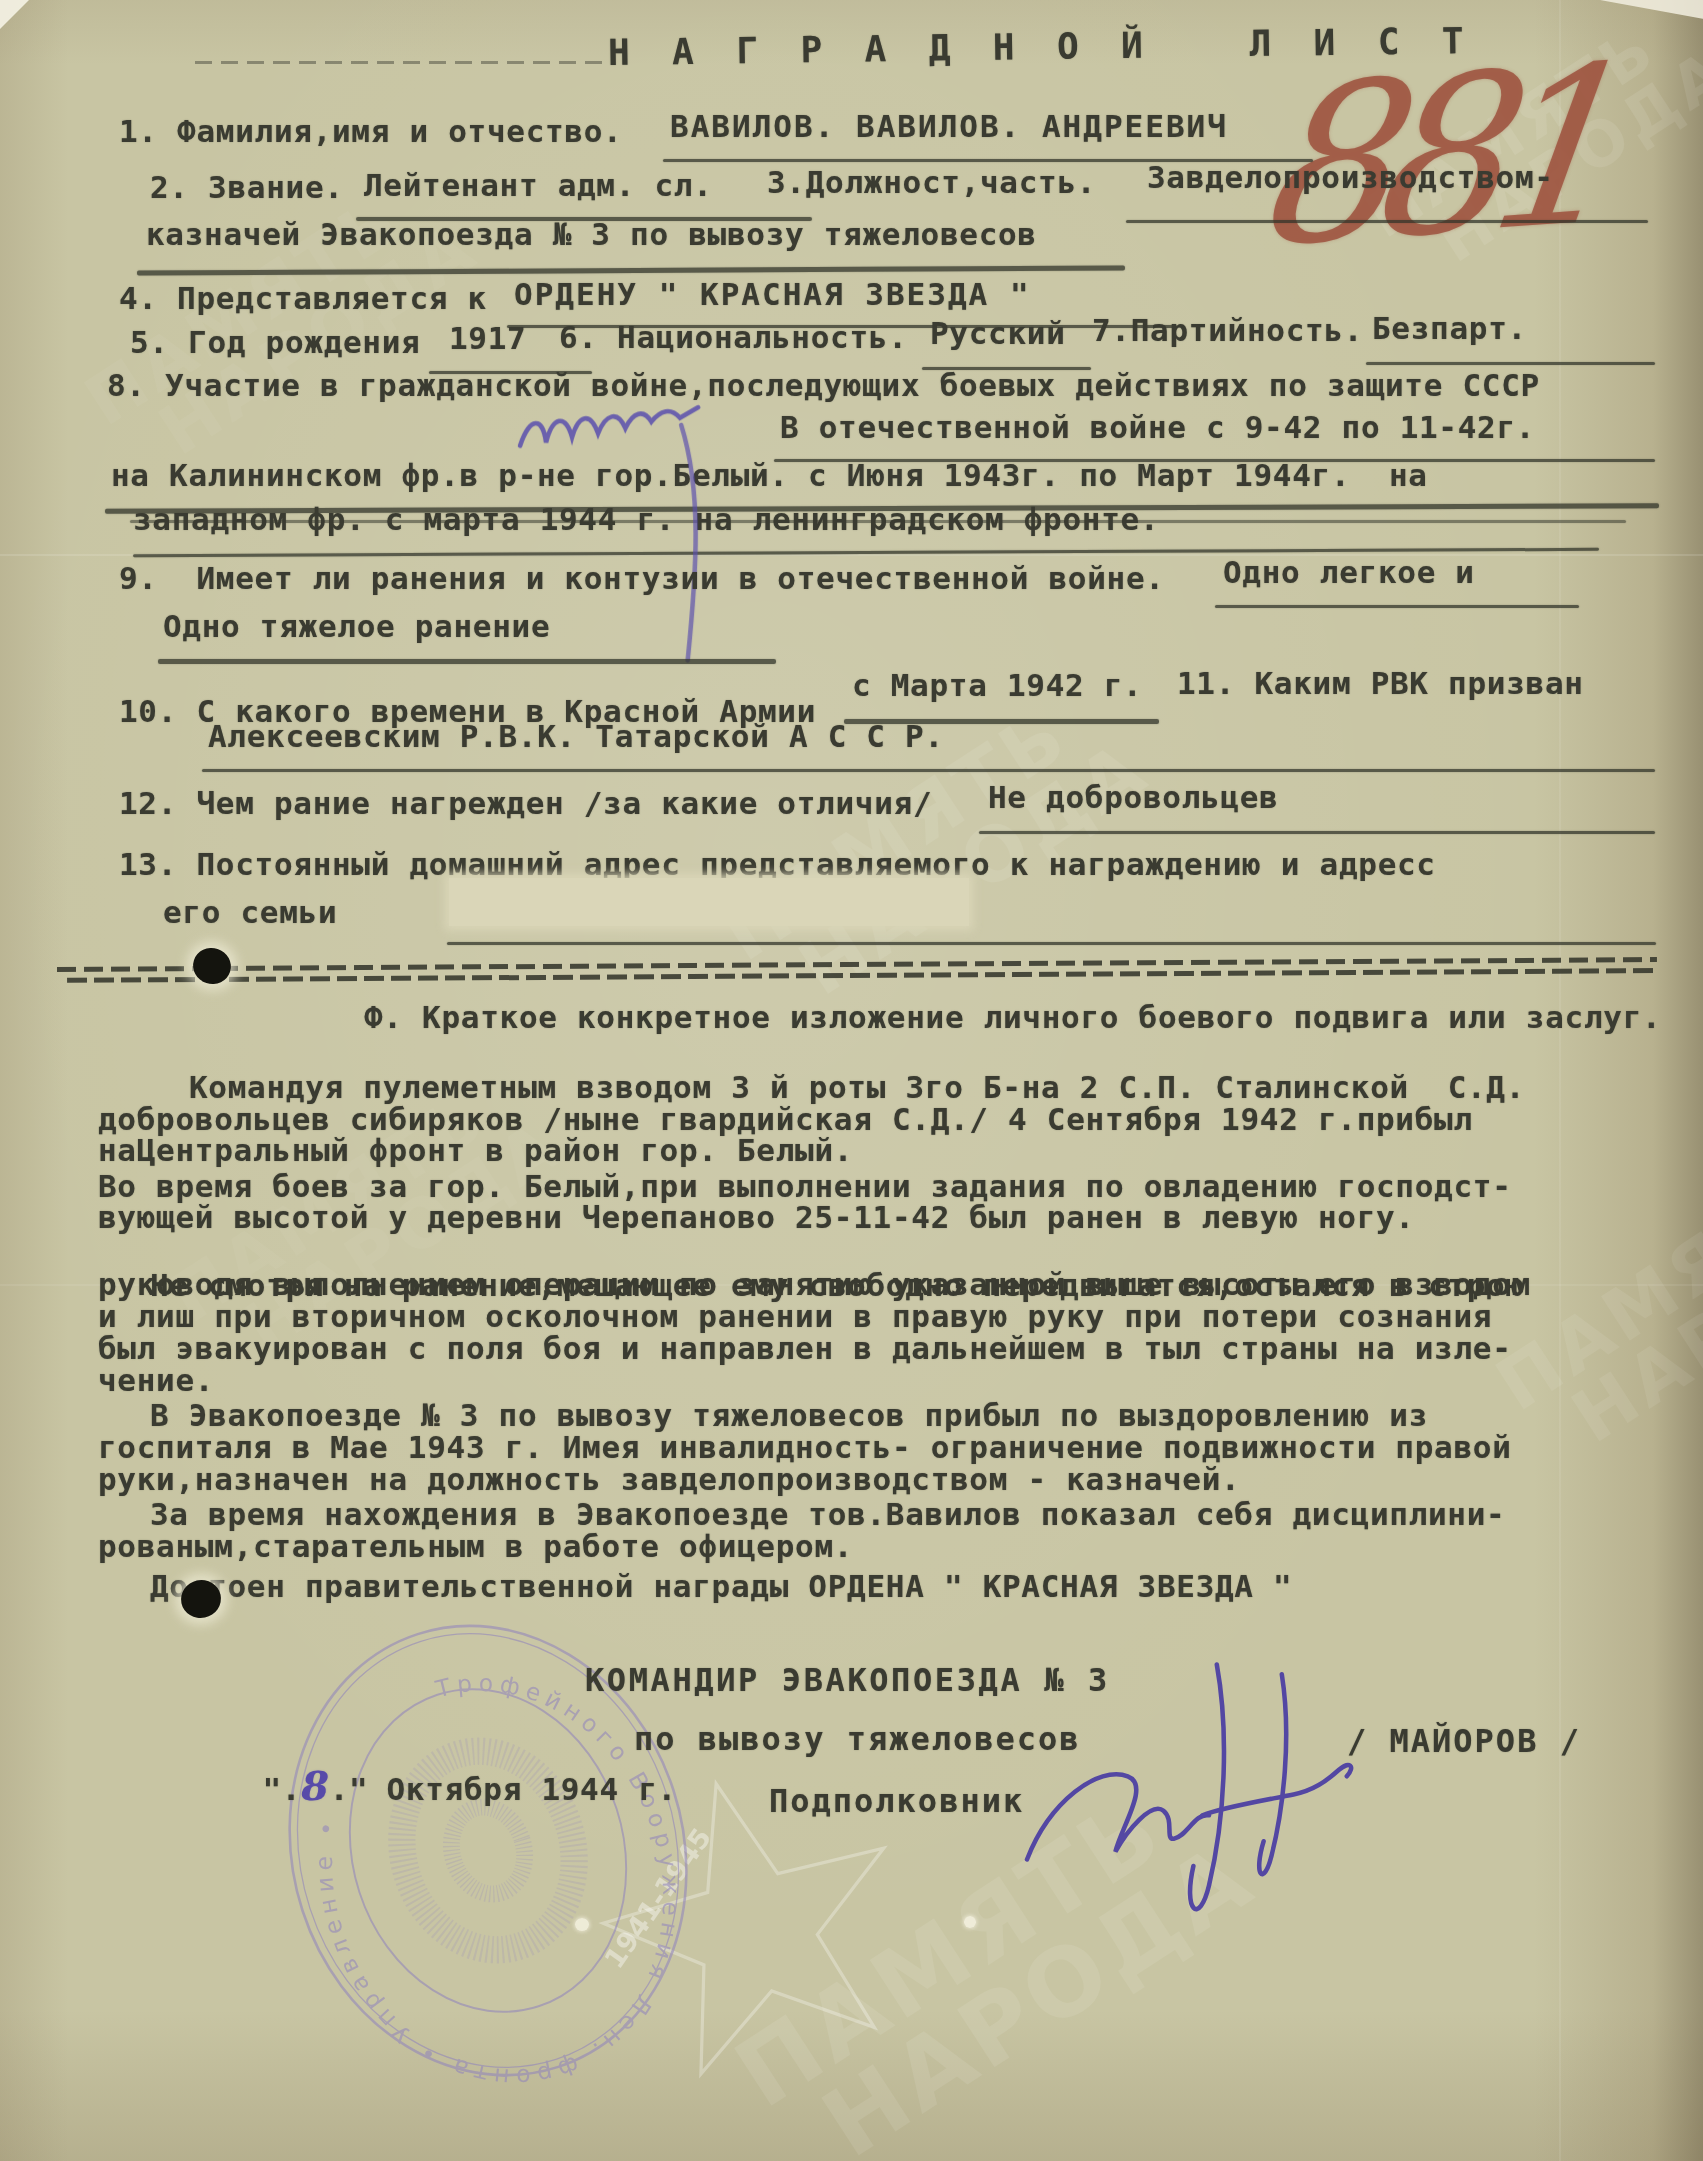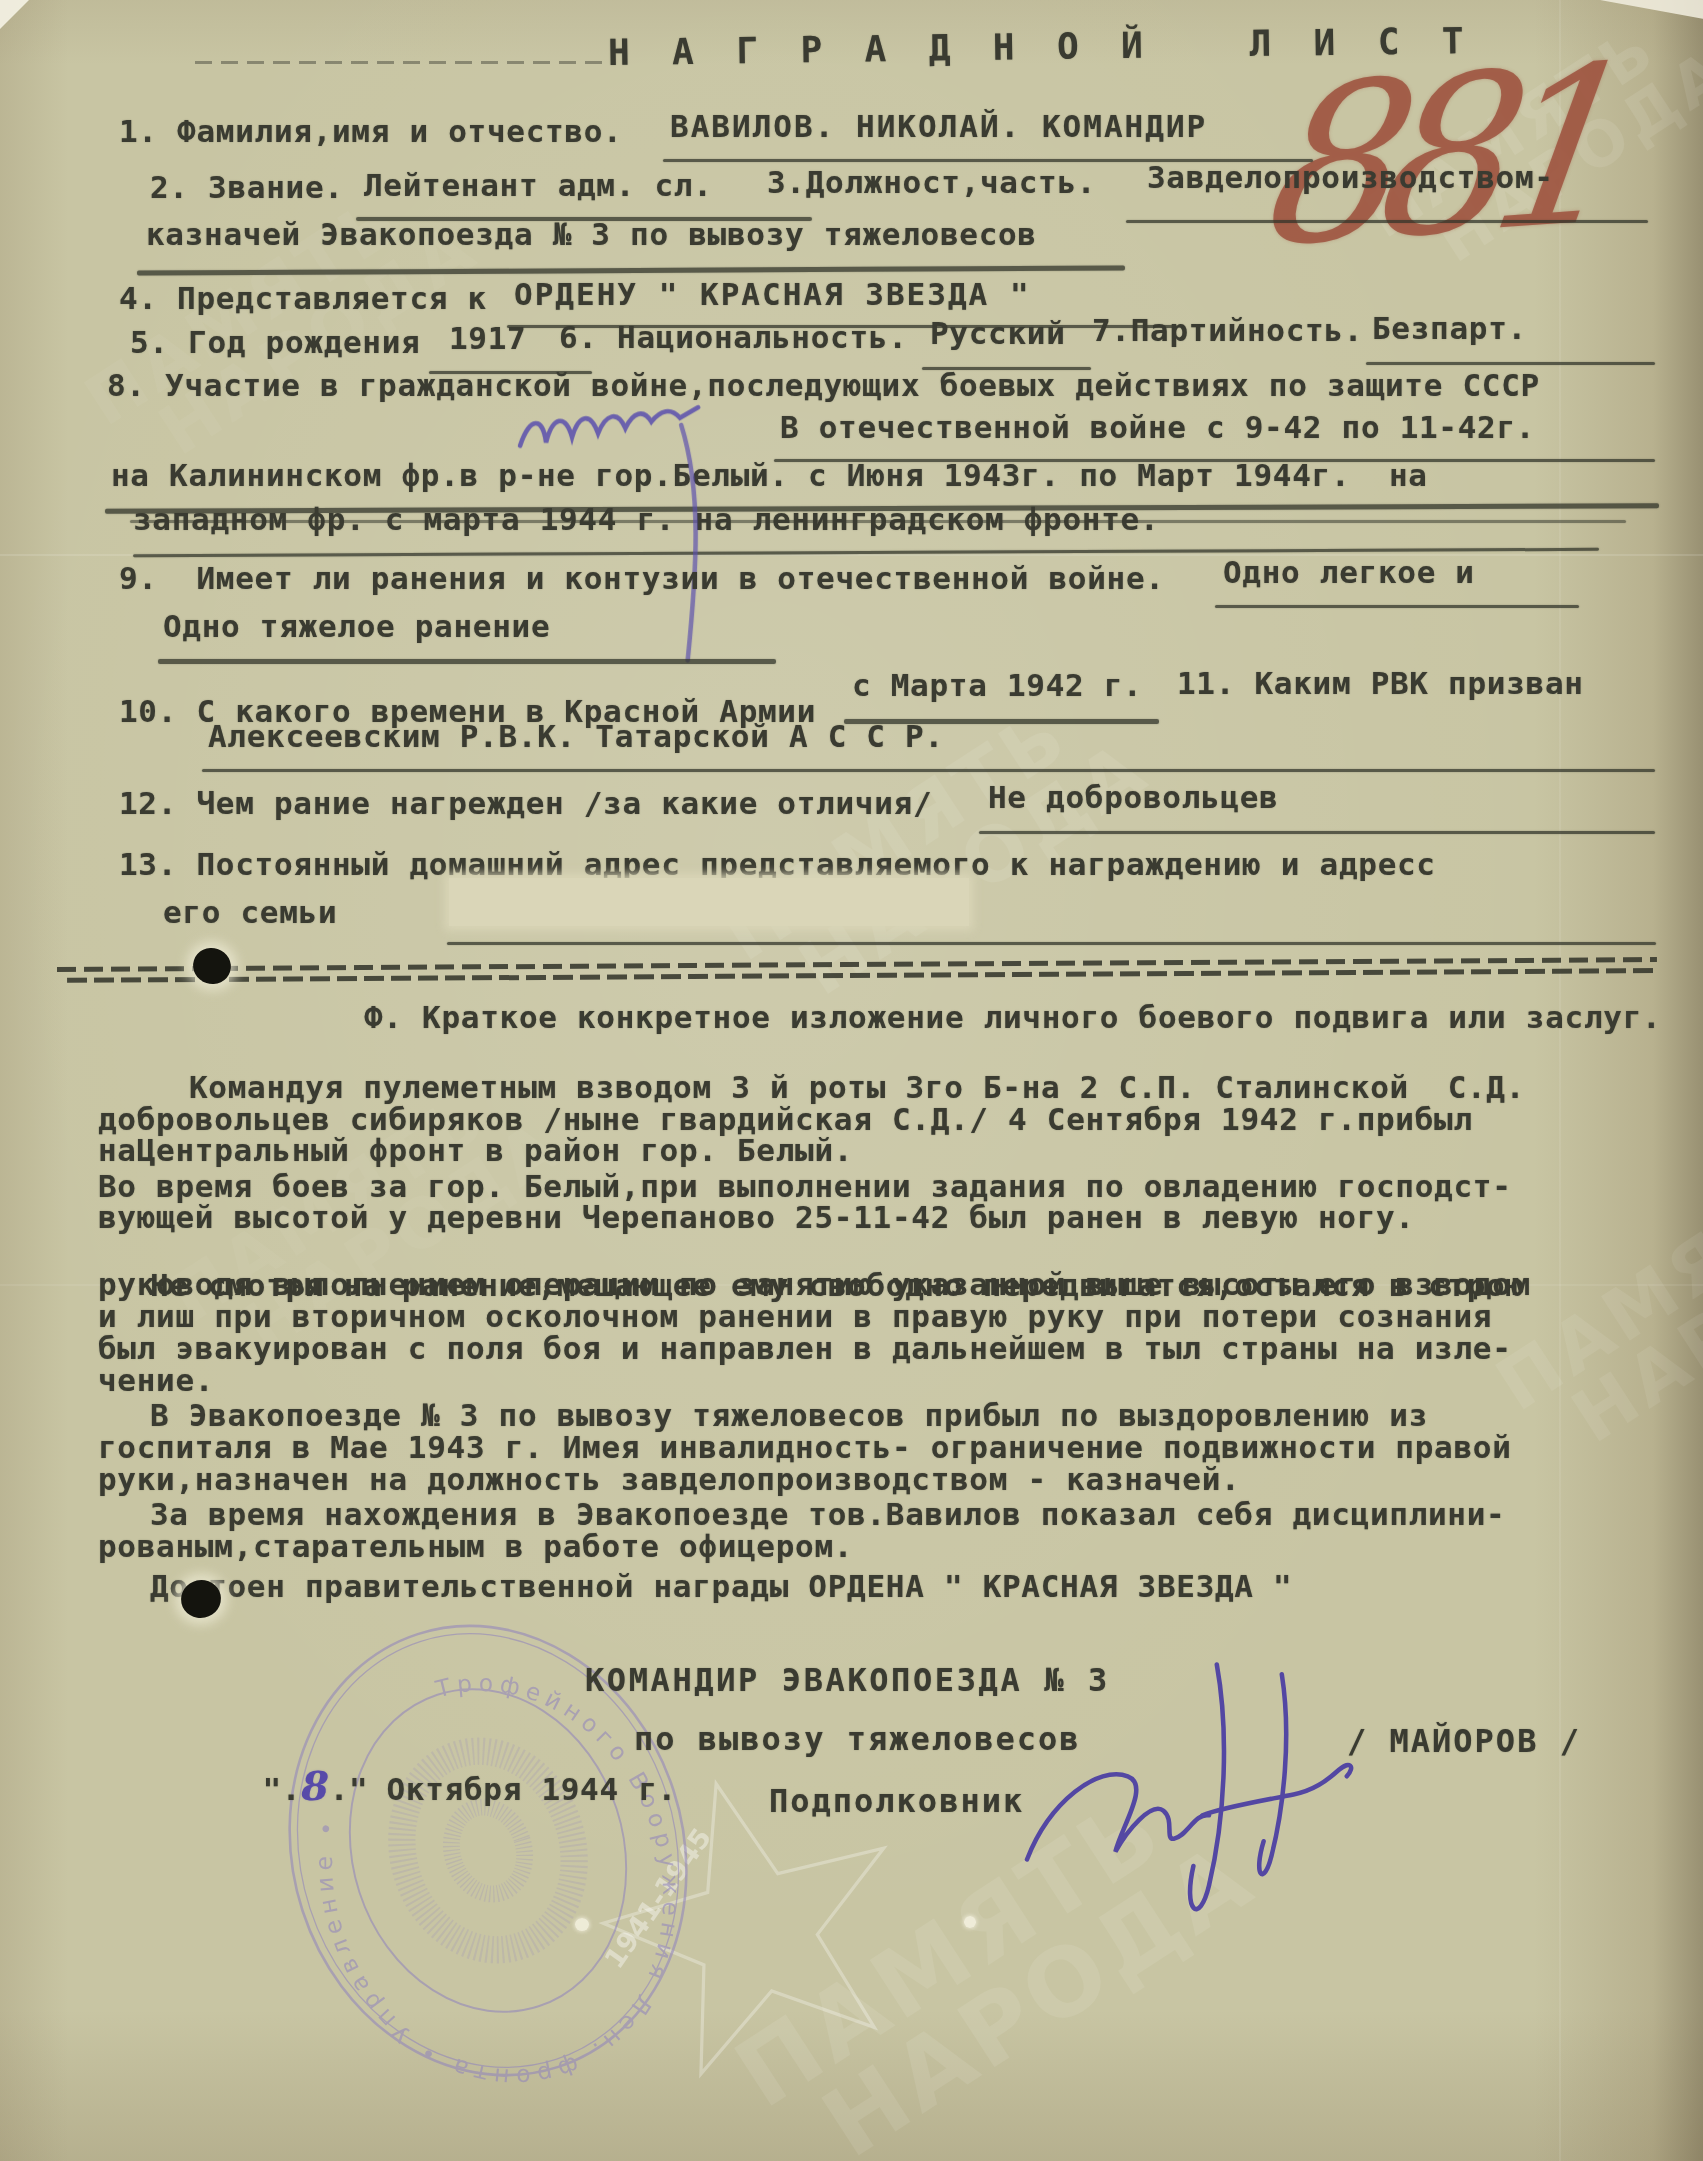--- a/index.html
+++ b/index.html
@@ -90,21 +90,21 @@
   <div class="crease-h" style="top:1284px;opacity:0.6;"></div>
   <div class="crease-v" style="left:1559px;"></div>
 
   <div class="predash"></div>
 
   <div class="t big" style="left:608px;top:26px;transform:rotate(-0.8deg);">Н А Г Р А Д Н О Й   Л И С Т</div>
 
   <div class="red-num" style="left:1275px;top:49px;">881</div>
 
   <div class="t" style="left:119px;top:114px;">1. Фамилия,имя и отчество.</div>
-  <div class="t" style="left:670px;top:109px;letter-spacing:2px;">ВАВИЛОВ. НИКОЛАЙ. КОМАНДИР</div>
+  <div class="t" style="left:670px;top:109px;letter-spacing:2px;">ВАВИЛОВ. ВАВИЛОВ. АНДРЕЕВИЧ</div>
   <div class="rule" style="left:663px;top:159px;width:650px;"></div>
 
   <div class="t" style="left:150px;top:170px;">2. Звание.</div>
   <div class="t" style="left:364px;top:168px;">Лейтенант адм. сл.</div>
   <div class="t" style="left:767px;top:165px;">3.Должност,часть.</div>
   <div class="t" style="left:1131px;top:160px;margin-left:16px;">Завделопроизводством-</div>
   <div class="rule" style="left:356px;top:217px;width:456px;height:3.9px;"></div>
   <div class="rule" style="left:1126px;top:220px;width:522px;"></div>
   <div class="t" style="left:146px;top:217px;">казначей Эвакопоезда № 3 по вывозу тяжеловесов</div>
   <div class="rule thick" style="left:137px;top:268px;width:988px;transform:rotate(-0.3deg);"></div>

